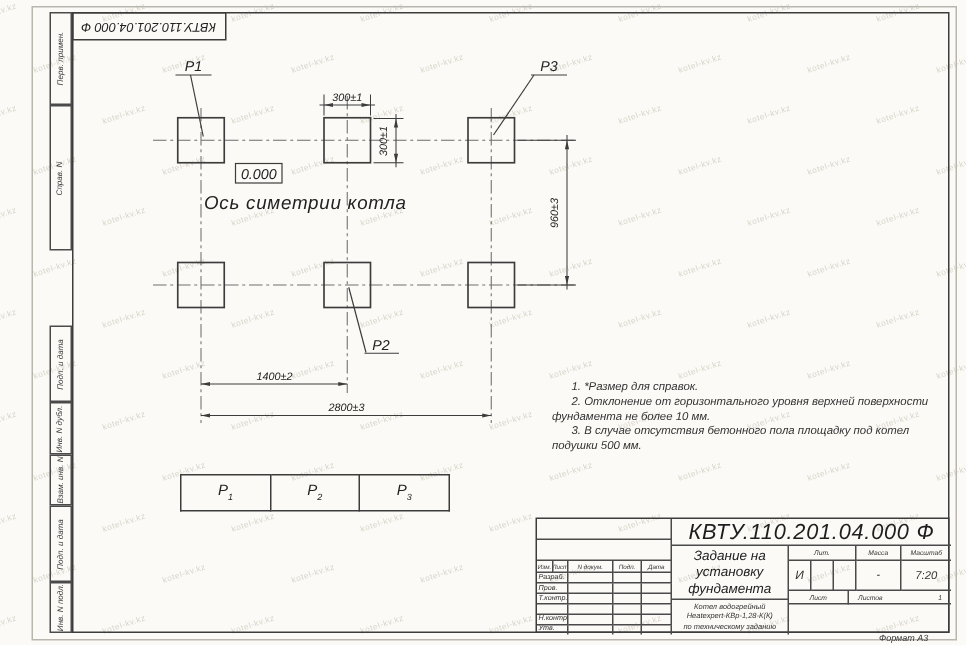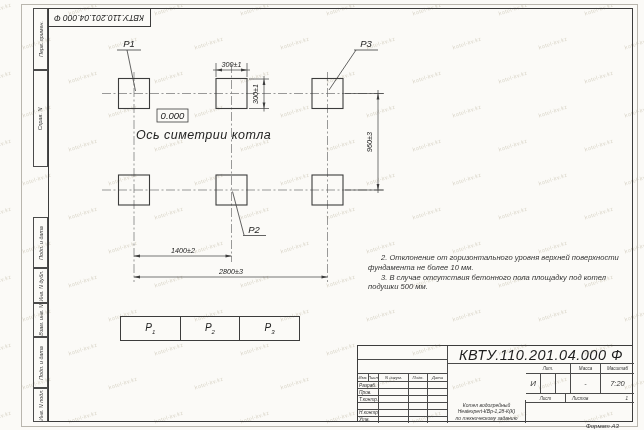--- a/index.html
+++ b/index.html
@@ -264,20 +264,21 @@
     <text x="366" y="47" text-anchor="middle" font-size="9.5">P3</text>
     <text x="254" y="233" text-anchor="middle" font-size="9.5">P2</text>
 
     <rect x="157" y="109" width="31" height="13" fill="#fbfaf7" stroke="#3c3c3c" stroke-width=".8"></rect>
     <text x="172.5" y="119" text-anchor="middle" font-size="9.5">0.000</text>
 
     <text x="136" y="139" font-size="12.5" letter-spacing=".5">Ось симетрии котла</text>
   </svg>
 
   <div id="notes" class="ol">
+    <div class="ind">1. *Размер для справок.</div>
     <div class="ind">2. Отклонение от горизонтального уровня верхней поверхности</div>
     <div>фундамента не более 10 мм.</div>
     <div class="ind">3. В случае отсутствия бетонного пола площадку под котел</div>
     <div>подушки 500 мм.</div>
   </div>
 
   <table id="load-table">
     <tbody>
         <tr>
       <td><span>P</span><sub>1</sub></td>
@@ -320,20 +321,27 @@
     <div class="tc" style="left:70px;top:64px;width:20px;height:6.5px"></div>
     <div class="tc nb" style="left:0;top:70.5px;width:21px;height:6.5px;justify-content:flex-start;padding-left:1px">Утв.</div>
     <div class="tc nb" style="left:21px;top:70.5px;width:30px;height:6.5px"></div>
     <div class="tc nb" style="left:51px;top:70.5px;width:19px;height:6.5px"></div>
     <div class="tc nb" style="left:70px;top:70.5px;width:20px;height:6.5px"></div>
 
     <div class="tc nr" style="left:90px;top:0;width:186px;height:18px">
       <span id="tb-designation">КВТУ.110.201.04.000  Ф</span>
     </div>
 
+    <div class="tc" id="tb-title-cell" style="left:90px;top:18px;width:78px;height:36px">
+      <div id="tb-title" style="display:flex;flex-direction:column;align-items:center">
+        <span>Задание на</span>
+        <span>установку</span>
+        <span>фундамента</span>
+      </div>
+    </div>
 
     <div class="tc nb" style="left:90px;top:54px;width:78px;height:23px">
       <div id="tb-subtitle" style="display:flex;flex-direction:column;align-items:center">
         <span>Котел водогрейный</span>
         <span>Heatexpert-КВр-1,28-К(К)</span>
         <span>по техническому заданию</span>
       </div>
     </div>
 
     <div class="tc" style="left:168px;top:18px;width:45px;height:10px;font-size:4.5px">Лит.</div>

